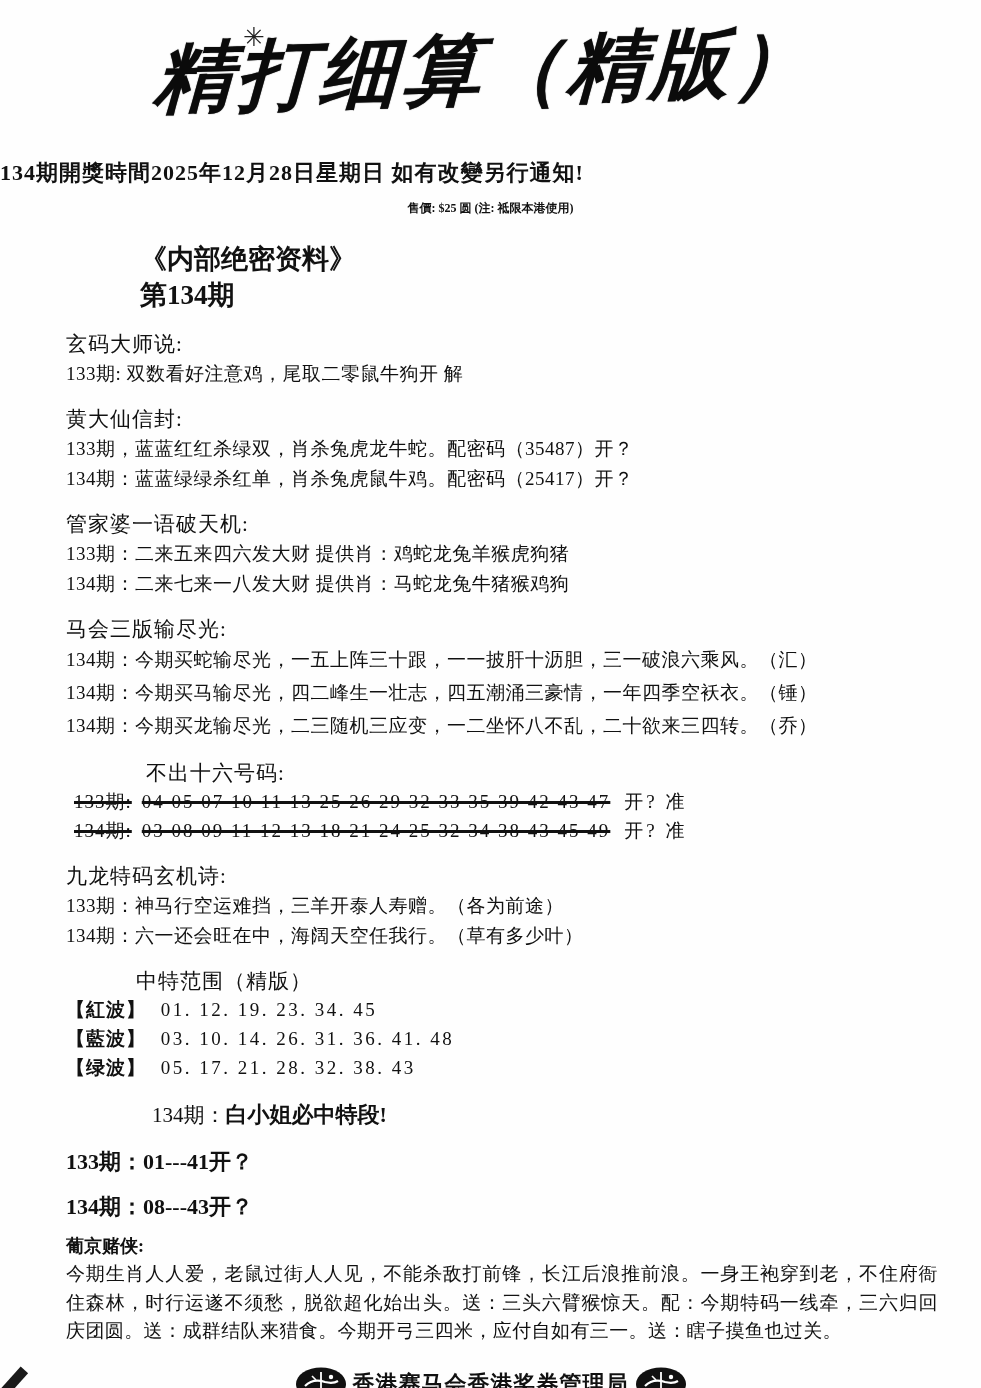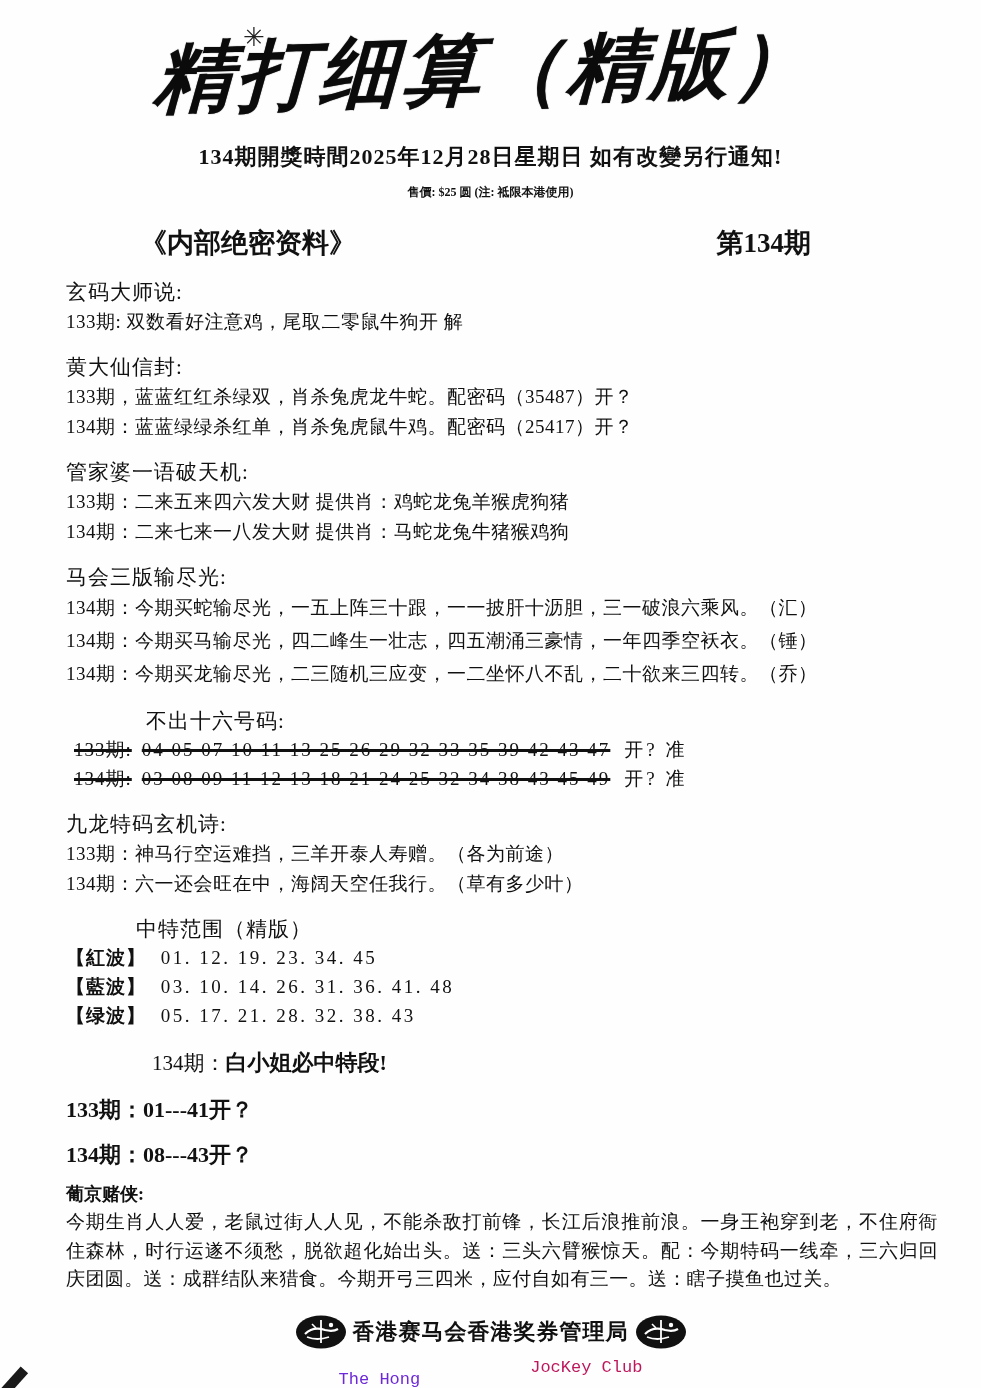--- a/index.html
+++ b/index.html
@@ -30,38 +30,38 @@
     text-shadow:0 0 1px #444;
     filter:contrast(1.1);
   }
   .logo-star{
     position:absolute;
     left:243px;top:22px;
     font-size:26px;
     color:#222;
   }
   .draw-info{
-    text-align:center;
     font-size:22px;
     font-weight:600;
-    margin-top:4px;
+    margin-top:20px;
     letter-spacing:1px;
   }
   .price-note{
     text-align:center;
     font-size:12px;
     font-weight:bold;
     margin-top:12px;
   }
   .doc-row{
     display:flex;
     justify-content:space-between;
     margin:24px 170px 0 140px;
     font-size:27px;
     font-weight:bold;
+    flex-direction:column;
   }
   
   .section{margin-left:66px;margin-right:46px;}
   .sec-title{
     font-size:21px;
     font-weight:normal;
     margin-top:17px;
     letter-spacing:1px;
   }
   .sec-title.indent1{margin-left:80px;}

